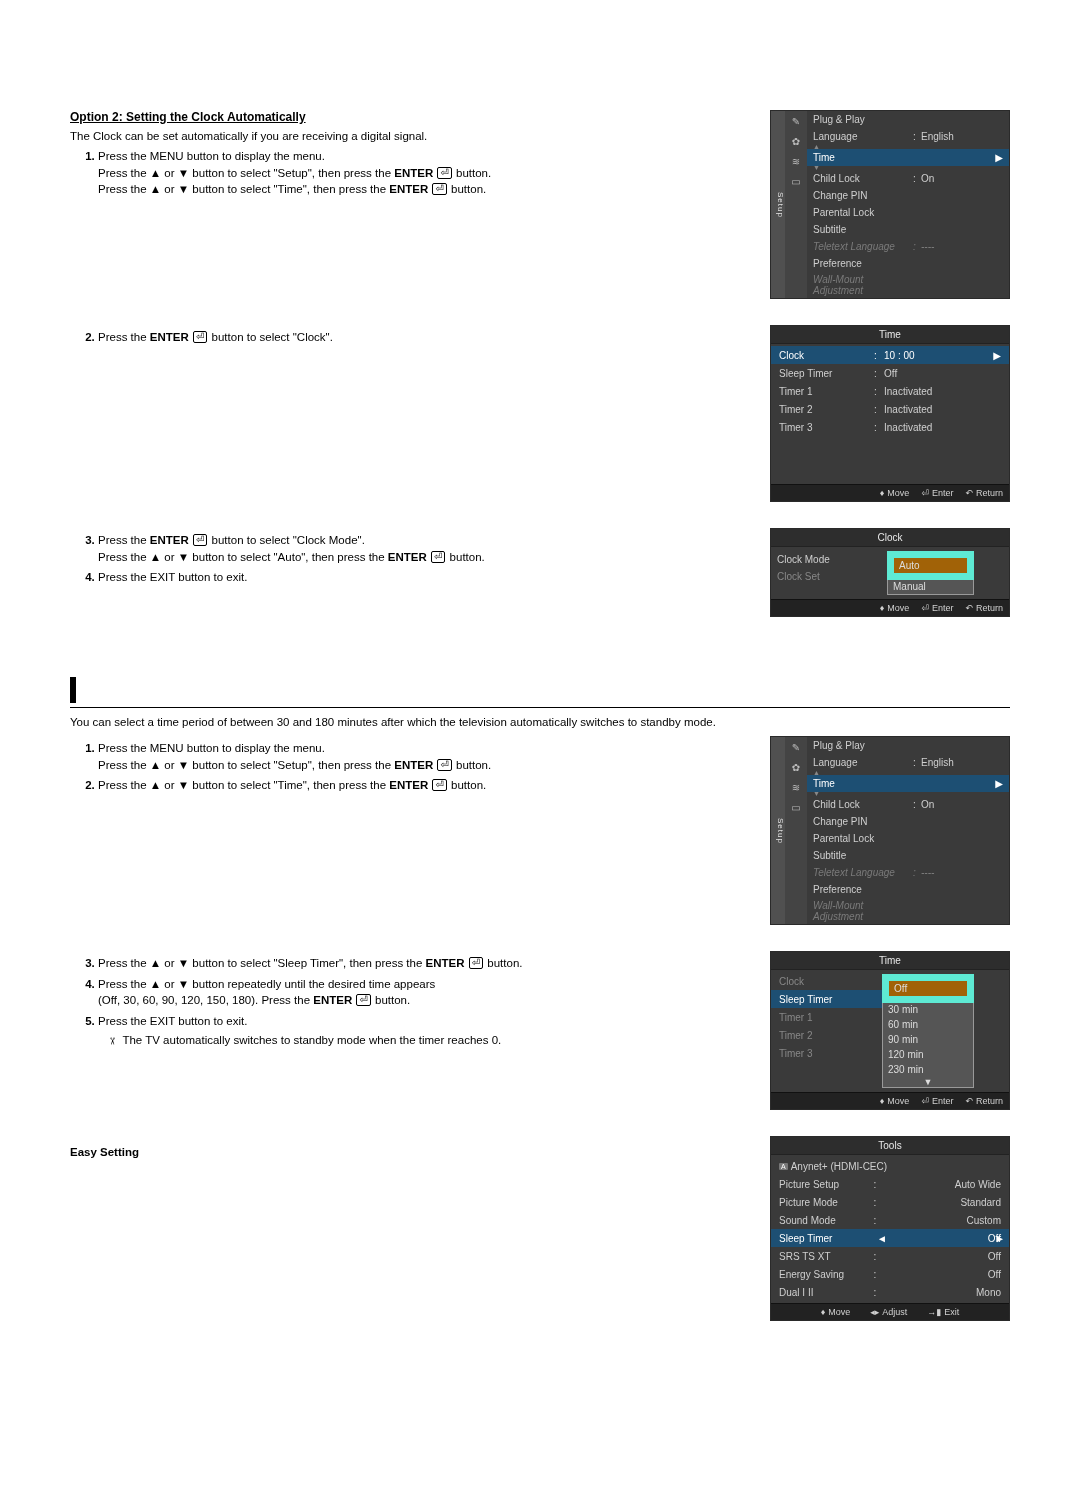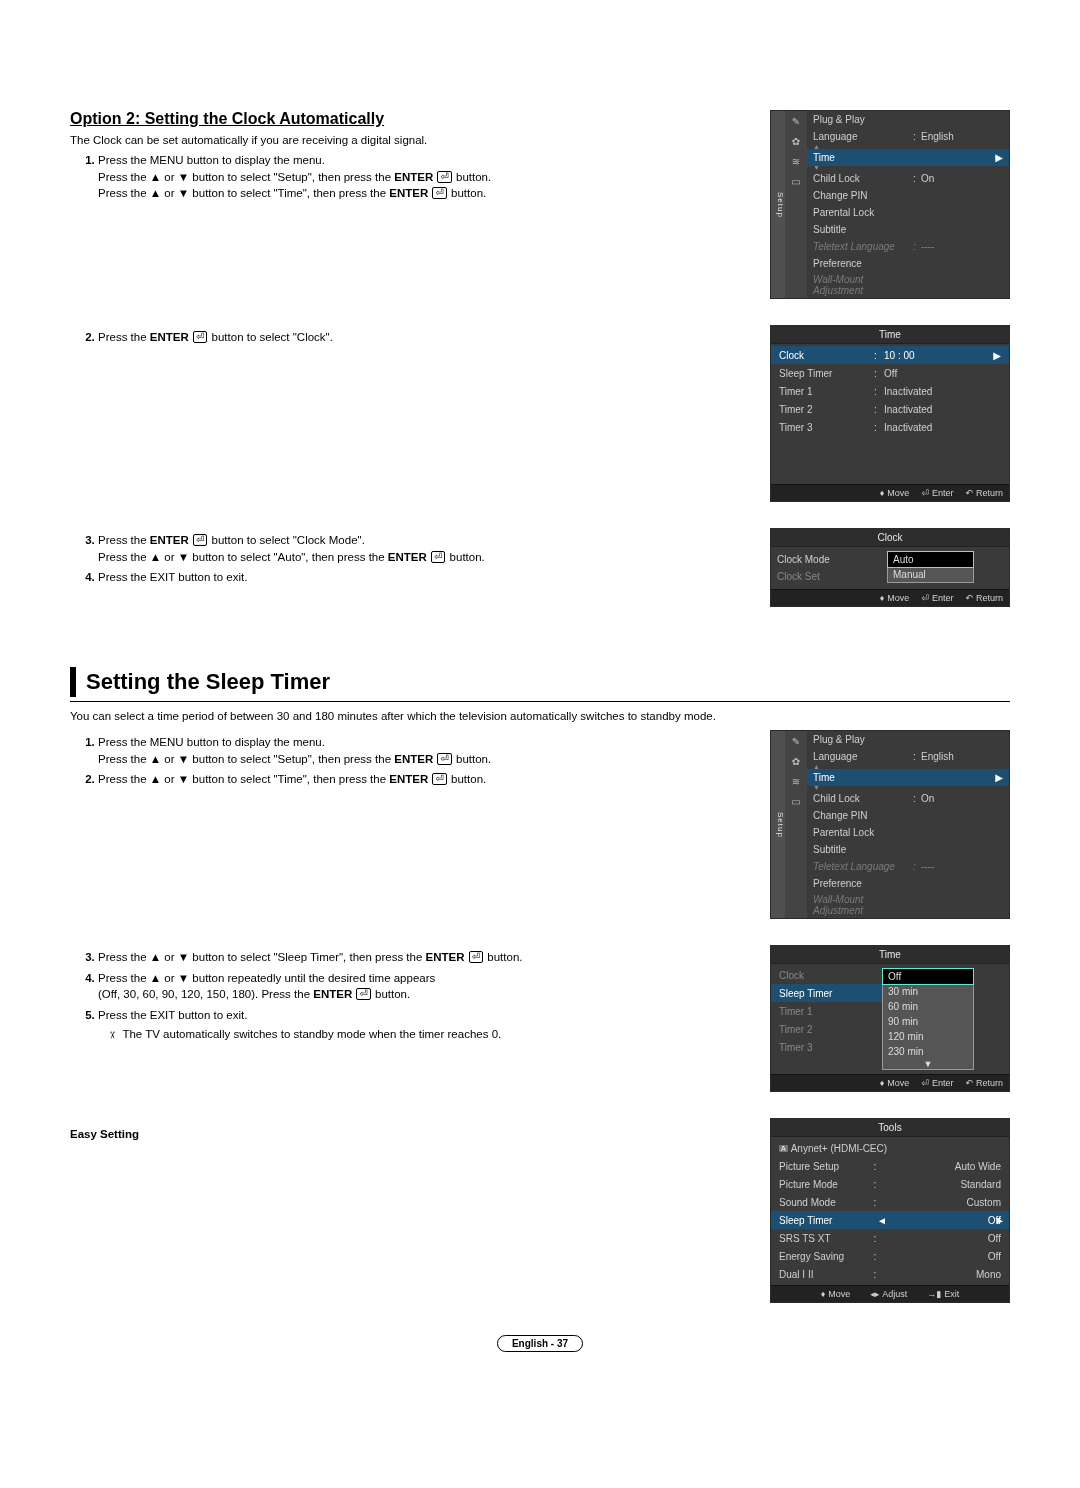--- a/index.html
+++ b/index.html
@@ -19,21 +19,21 @@
     align-items: flex-start;
     gap: 18px;
     margin-bottom: 14px;
   }
   .left-col { flex: 1; }
   .right-col { width: 240px; flex-shrink: 0; }
   .opt-title {
     font-weight: bold;
     text-decoration: underline;
     margin-bottom: 6px;
-    font-size: 16px;
+    font-size: 12px;
   }
   .intro { margin-bottom: 6px; font-size: 11.5px; }
   ol.steps {
     margin: 4px 0 10px 0;
     padding-left: 28px;
   }
   ol.steps li {
     margin-bottom: 4px;
     font-size: 11.5px;
     line-height: 1.45;
@@ -154,22 +154,22 @@
     border: 1px solid #999;
     background: #555;
     margin-left: 4px;
     width: 85px;
   }
   .dropdown .opt {
     padding: 2px 5px;
     color: #ddd;
   }
   .dropdown .opt.sel {
-    background: #000000;
-    border: 1px solid #5eead4;
+    background: #a16207;
+    border: 7px solid #5eead4;
     margin: -1px;
   }
   .dropdown .more { text-align: center; color: #ddd; font-size: 9px; }
 
   
   .heading-row {
     display: flex;
     align-items: center;
     margin: 48px 0 0 0;
   }
@@ -393,21 +393,20 @@
               <span class="glyph">↶</span>
               <span>Return</span>
             </span>
         </div>
       </div>
     </div>
   </div>
 
   <div class="heading-row">
     <div class="heading-bar"></div>
-    <div class="heading-text">Setting the Sleep Timer</div>
   </div>
   <hr class="sep">
   <div class="intro" style="margin-bottom:8px">You can select a time period of between 30 and 180 minutes after which the television automatically switches to standby mode.</div>
 
   <div class="section-row">
     <div class="left-col">
       <ol class="steps">
         <li>
           <span>Press the MENU button to display the menu.</span><br>
           <span>Press the ▲ or ▼ button to select "Setup", then press the </span><b>ENTER</b> <span class="enter-icon">⏎</span><span> button.</span>
@@ -599,17 +598,14 @@
             </span>
           <span class="nav-item">
               <span class="glyph">→▮</span>
               <span>Exit</span>
             </span>
         </div>
       </div>
     </div>
   </div>
 
-  <div class="footer">
-    <span class="footer-pill">English - 37</span>
-  </div>
 
 </div>
 
 </body></html>

